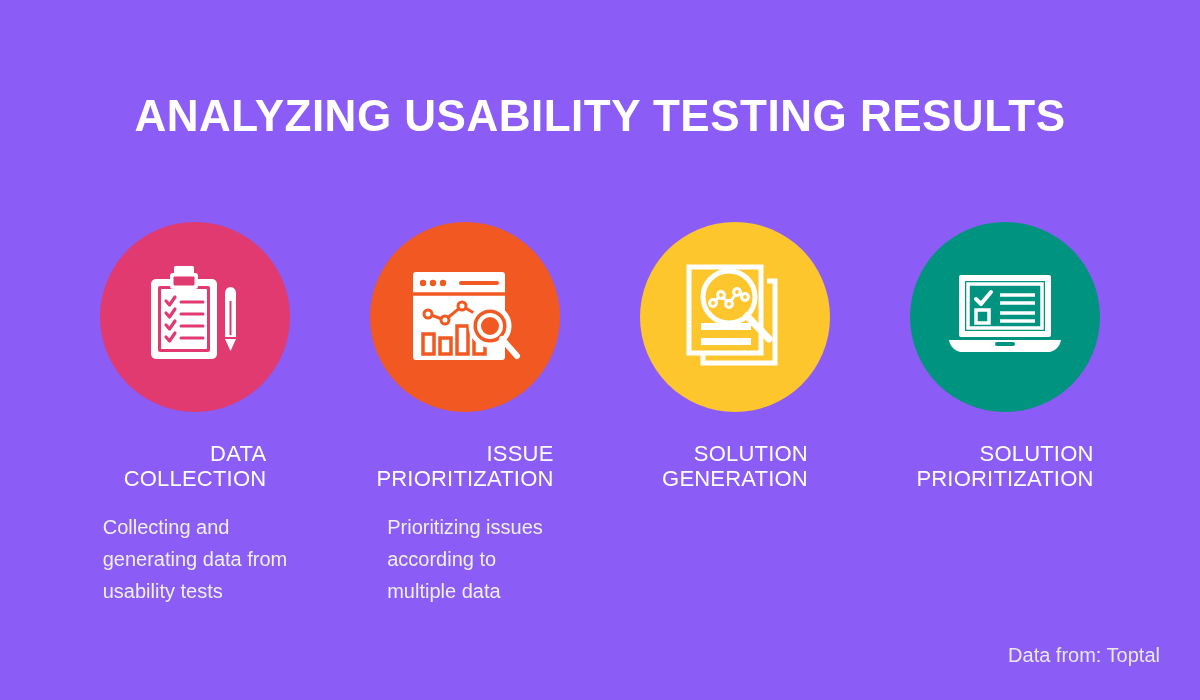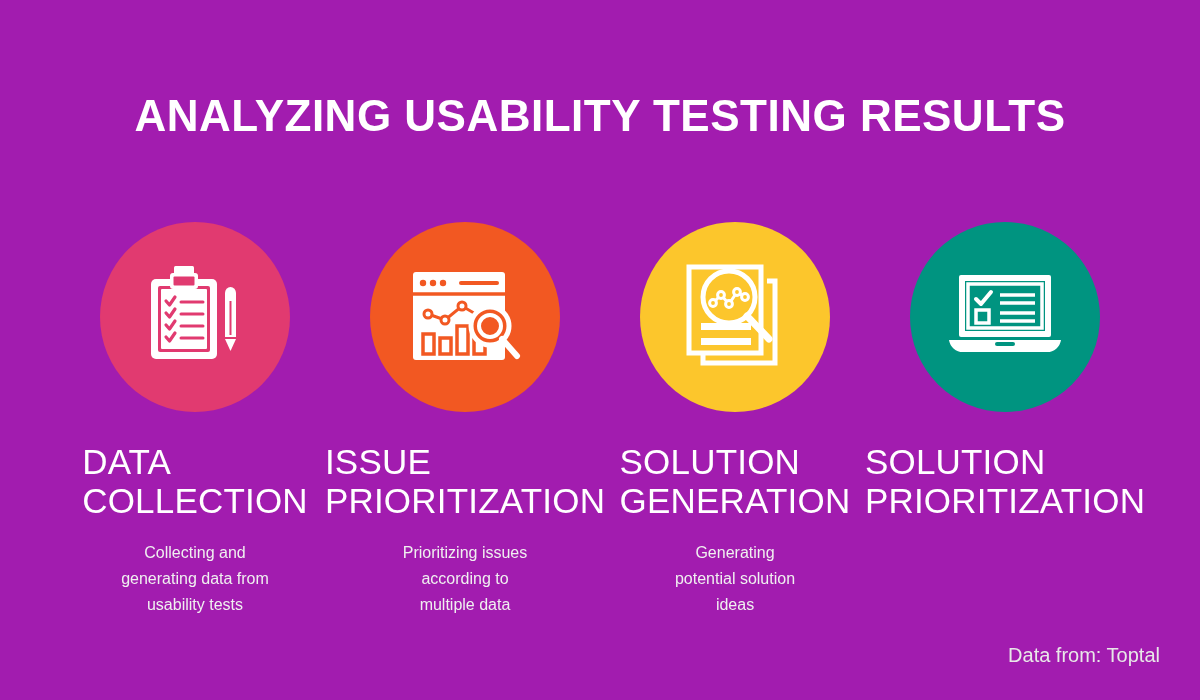--- a/index.html
+++ b/index.html
@@ -10,21 +10,21 @@
     width: 1200px;
     height: 700px;
     background: #3c3c3c;
     font-family: "Liberation Sans", sans-serif;
     overflow: hidden;
   }
   .infographic {
     position: relative;
     width: 1200px;
     height: 700px;
-    background: #a21caf;
+    background: #8b5cf6;
     box-sizing: border-box;
   }
   .title {
     position: absolute;
     top: 92px;
     left: 0;
     width: 1200px;
     text-align: center;
     color: #ffffff;
     font-size: 44px;
@@ -53,33 +53,32 @@
     height: 190px;
     border-radius: 50%;
     display: flex;
     align-items: center;
     justify-content: center;
   }
   .circle svg { display: block; }
   .step-title {
     margin-top: 30px;
     color: #ffffff;
-    font-size: 35px;
+    font-size: 22px;
     font-weight: normal;
     line-height: 1.12;
-    text-align: left;
+    text-align: right;
     letter-spacing: 0.2px;
     white-space: pre-line;
   }
   .step-desc {
     margin-top: 20px;
     color: #f0f0f0;
-    font-size: 16px;
+    font-size: 20px;
     line-height: 1.6;
-    text-align: center;
     white-space: pre-line;
   }
   .attribution {
     position: absolute;
     right: 40px;
     bottom: 33px;
     color: #e8e8e8;
     font-size: 20px;
     text-align: right;
   }
@@ -193,23 +192,20 @@
               <circle cx="50" cy="45" r="3.4"></circle>
               <circle cx="58" cy="33" r="3.4"></circle>
               <circle cx="66" cy="38" r="3.4"></circle>
             </g>
             <line x1="68" y1="57" x2="90" y2="80" stroke="#ffffff" stroke-width="7" stroke-linecap="round"></line>
           </svg>
         </span>
       </div>
       <div class="step-title">SOLUTION
 GENERATION</div>
-      <div class="step-desc">Generating
-potential solution
-ideas</div>
     </div>
 
     <div class="column">
       <div class="circle" style="background:#009480">
         <span>
           <svg width="120" height="94" viewBox="0 0 120 94">
 
             <rect x="14" y="5" width="92" height="62" rx="2" fill="#ffffff"></rect>
             <rect x="20" y="11" width="80" height="50" fill="#009480"></rect>
             <rect x="23" y="14" width="74" height="44" fill="none" stroke="#ffffff" stroke-width="3.5"></rect>

